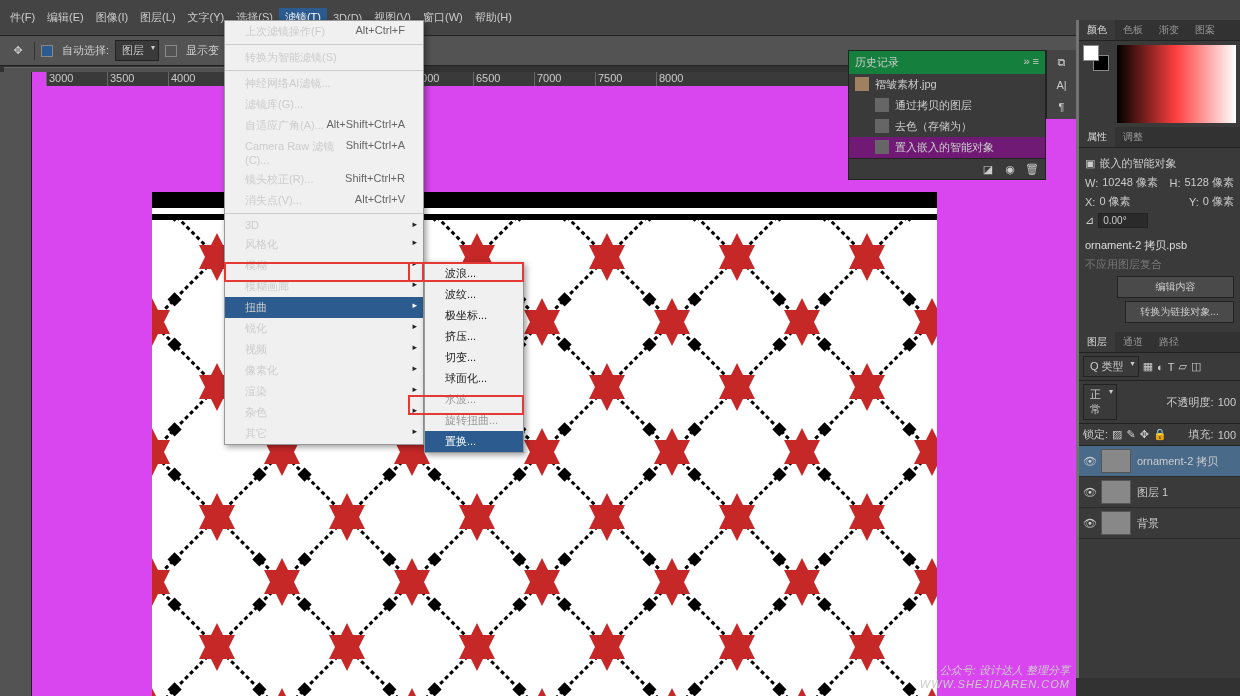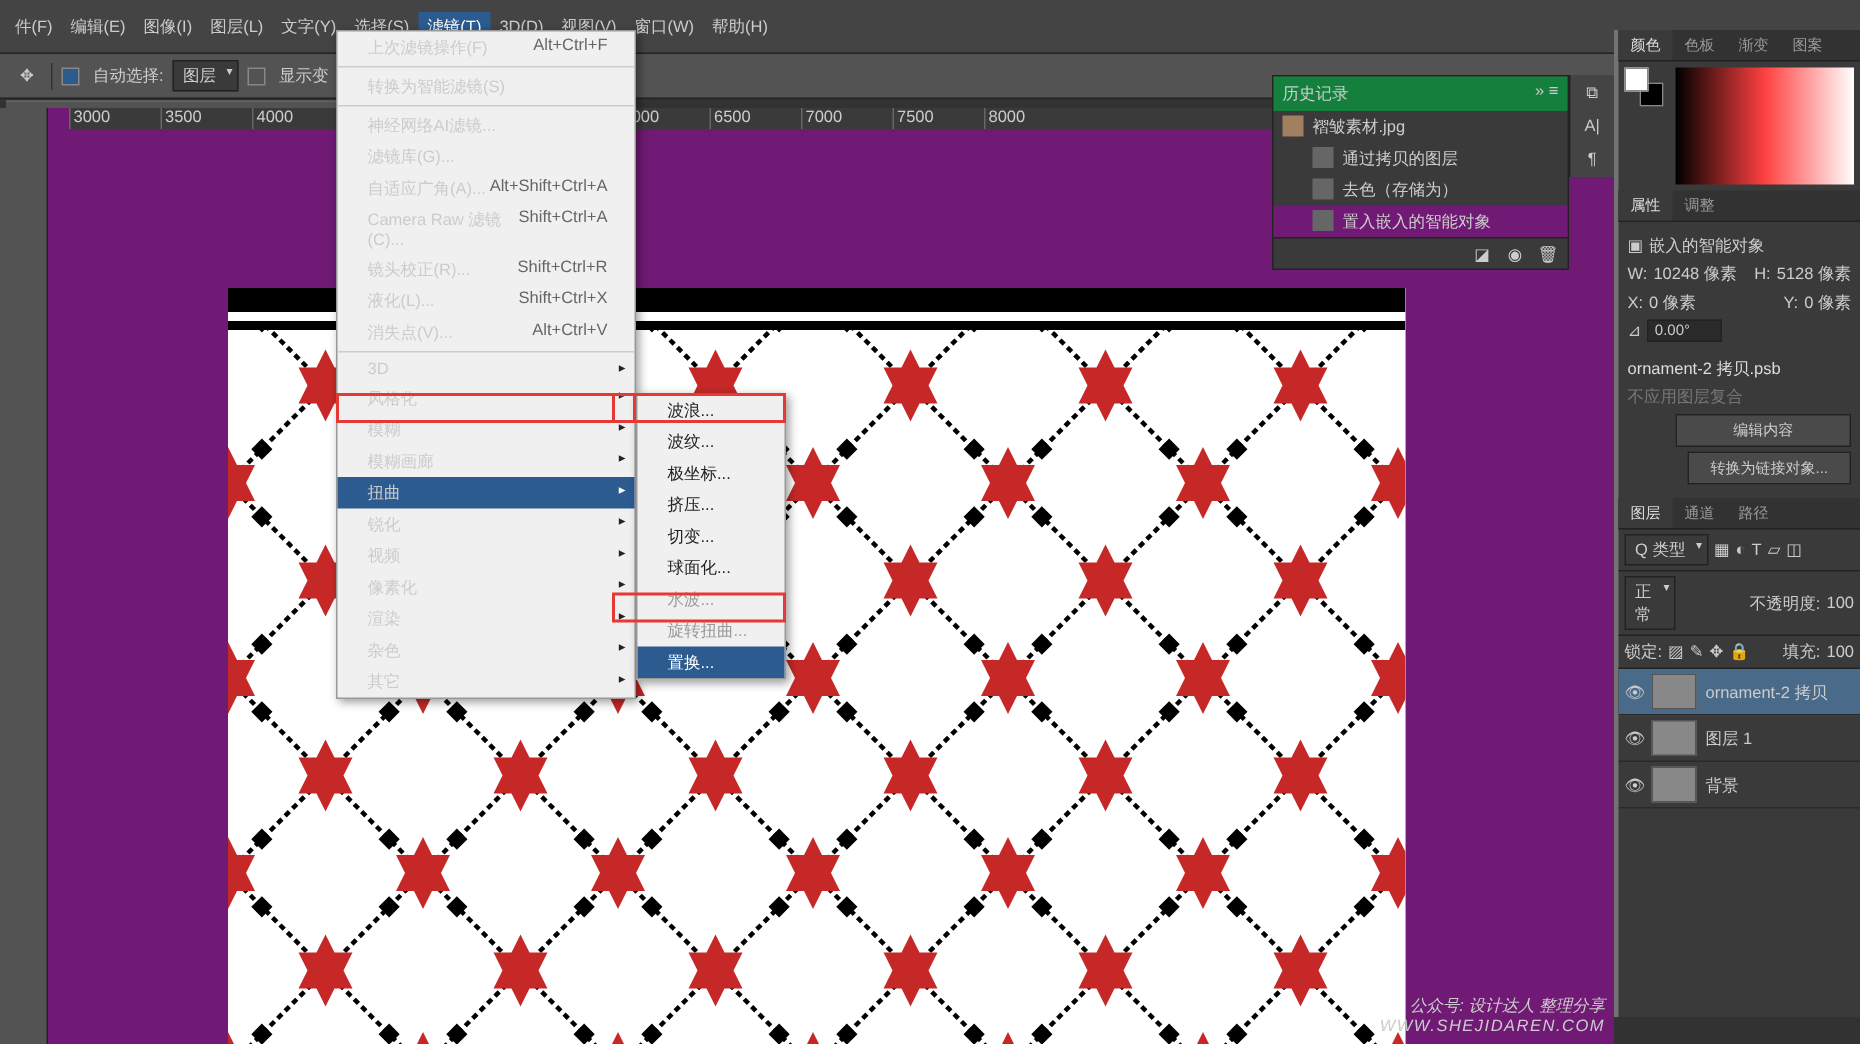--- a/index.html
+++ b/index.html
@@ -10,21 +10,21 @@
 .toolbar{height:30px;background:#535353;display:flex;align-items:center;padding:0 8px;gap:6px;border-bottom:1px solid #222}
 .tool-icon{width:20px;height:20px;display:flex;align-items:center;justify-content:center}
 .sep{width:1px;height:18px;background:#333}
 .chk{width:12px;height:12px;border:1px solid #888;display:inline-block;margin-right:3px}
 .dd{background:#3a3a3a;padding:2px 14px 2px 6px;border:1px solid #222;position:relative}
 .dd::after{content:"▾";position:absolute;right:3px;top:2px;font-size:8px}
 .tab-bar{height:22px;background:#323232;display:flex;align-items:center;padding-left:4px}
 .doc-tab{background:#535353;padding:3px 10px;font-size:10px;border-top:1px solid #666}
 .main{position:absolute;top:72px;left:0;right:164px;bottom:0;display:flex}
 .left-tools{width:32px;background:#535353;display:flex;flex-direction:column;align-items:center;padding-top:4px;border-right:1px solid #222}
-.canvas-area{flex:1;background:#701a75;position:relative;overflow:hidden}
+.canvas-area{flex:1;background:#d946ef;position:relative;overflow:hidden}
 .ruler-h{position:absolute;top:0;left:14px;right:0;height:14px;background:#3a3a3a;display:flex;font-size:8px;color:#aaa}
 .ruler-h span{width:61px;border-left:1px solid #666;padding-left:2px}
 .canvas{position:absolute;top:120px;left:120px;width:785px;height:576px;background:#fff;overflow:hidden}
 .pattern{position:absolute;inset:0}
 .menu-panel{position:absolute;background:#f0f0f0;border:1px solid #999;box-shadow:2px 2px 6px rgba(0,0,0,.4);z-index:100}
 .menu-panel .item{display:flex;justify-content:space-between;padding:3px 18px 3px 20px;color:#222;font-size:11px;cursor:default;position:relative}
 .menu-panel .item.hl{background:#2b5b8f;color:#fff}
 .menu-panel .item.disabled{color:#999}
 .menu-panel .item.sub::after{content:"▸";position:absolute;right:6px;font-size:9px}
 .menu-panel hr{border:none;border-top:1px solid #ccc;margin:2px 0}
@@ -159,24 +159,20 @@
     </div>
     <div class="item">
       <span>Camera Raw 滤镜(C)...</span>
       <span style="color: rgb(102, 102, 102);">Shift+Ctrl+A</span>
     </div>
     <div class="item">
       <span>镜头校正(R)...</span>
       <span style="color: rgb(102, 102, 102);">Shift+Ctrl+R</span>
     </div>
     <div class="item">
-      <span>液化(L)...</span>
-      <span style="color: rgb(102, 102, 102);">Shift+Ctrl+X</span>
-    </div>
-    <div class="item">
       <span>消失点(V)...</span>
       <span style="color: rgb(102, 102, 102);">Alt+Ctrl+V</span>
     </div>
     <hr>
     <div class="item sub">
       <span>3D</span>
     </div>
     <div class="item sub">
       <span>风格化</span>
     </div>

